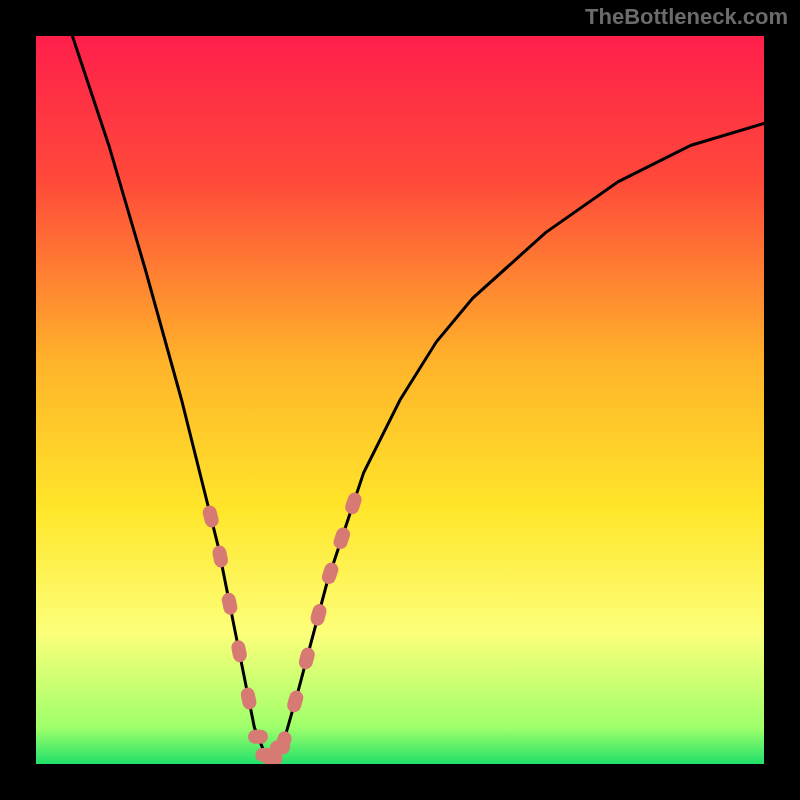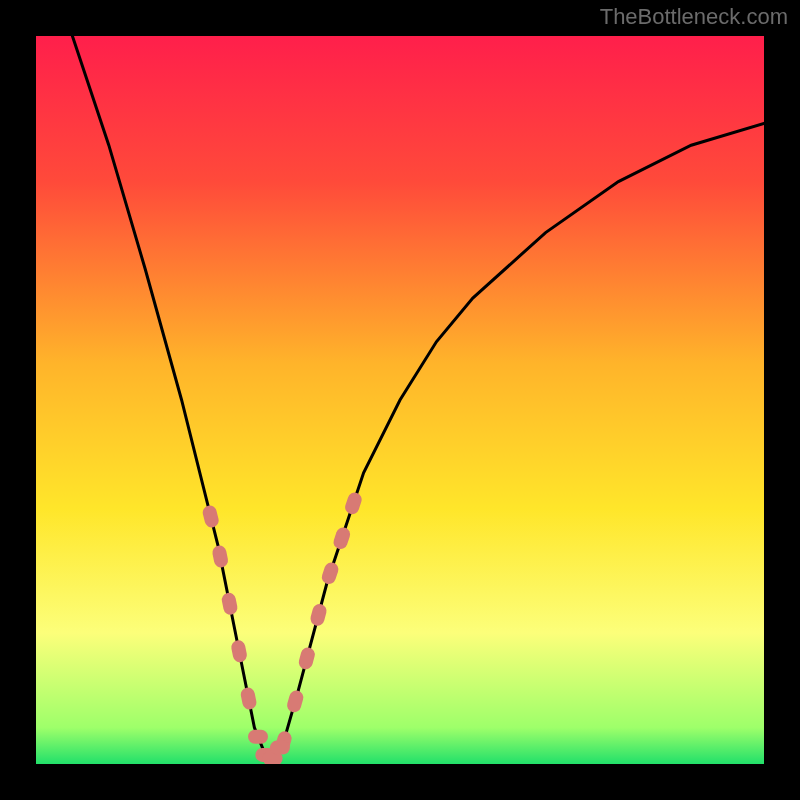--- a/index.html
+++ b/index.html
@@ -10,21 +10,21 @@
     background: #000;
     position: relative;
     overflow: hidden;
   }
   .watermark {
     position: absolute;
     top: 4px;
     right: 12px;
     font-family: Arial, Helvetica, sans-serif;
     font-size: 22px;
-    font-weight: normal;
+    font-weight: bold;
     color: #6b6b6b;
     z-index: 10;
   }
   .chart-wrap {
     position: absolute;
     left: 36px;
     top: 36px;
     width: 728px;
     height: 728px;
   }

